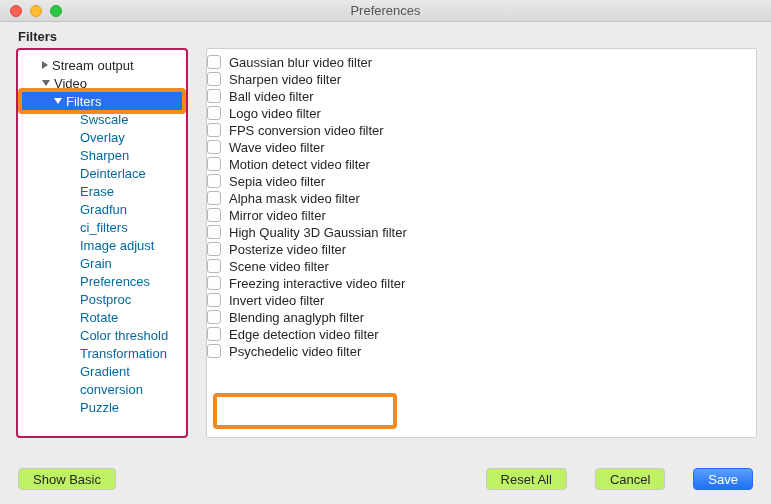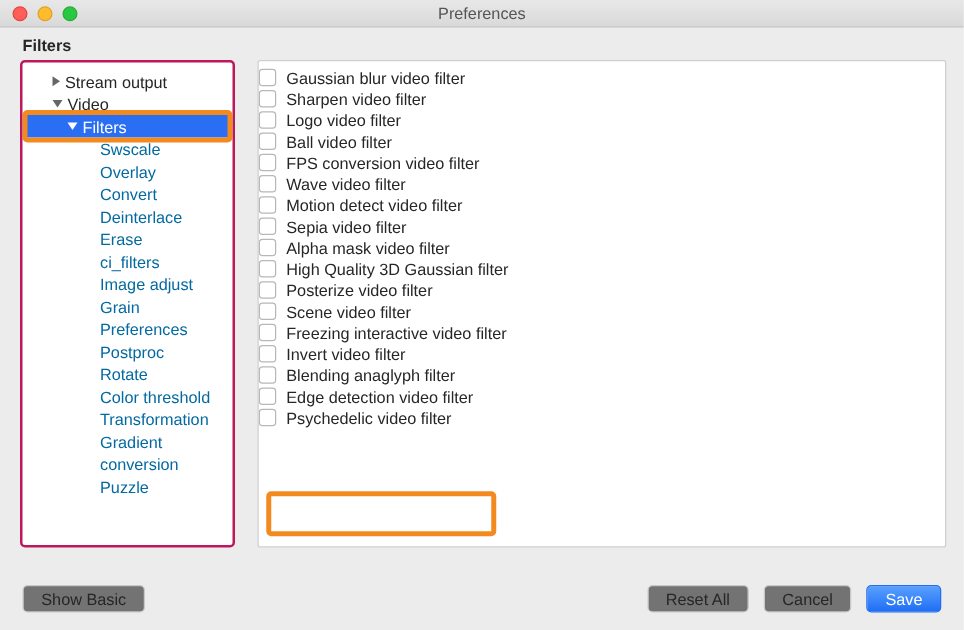--- a/index.html
+++ b/index.html
@@ -133,26 +133,26 @@
   }
   .bottom-bar {
     position: absolute;
     left: 0; right: 0; bottom: 0;
     height: 50px;
     padding: 0 18px 14px 18px;
     display: flex;
     align-items: flex-end;
     justify-content: space-between;
   }
-  .btn-group { display: flex; gap: 12px; }
+  .btn-group { display: flex; gap: 28px; }
   .btn {
     height: 22px;
     padding: 0 14px;
     border: 1px solid #c8c8c8;
-    background: #737373;
+    background: #bef264;
     border-radius: 4px;
     font-size: 13px;
     display: flex;
     align-items: center;
     cursor: default;
   }
   .btn.primary {
     background: linear-gradient(#5aa0ff, #1f6ff4);
     border-color: #1f6ff4;
     color: #fff;
@@ -190,27 +190,30 @@
           <span class="arrow down white"></span>
           <span>Filters</span>
         </li>
         <li class="child">
           <span>Swscale</span>
         </li>
         <li class="child">
           <span>Overlay</span>
         </li>
         <li class="child">
-          <span>Convert</span>
+          <span>Sharpen</span>
         </li>
         <li class="child">
           <span>Deinterlace</span>
         </li>
         <li class="child">
           <span>Erase</span>
+        </li>
+        <li class="child">
+          <span>Gradfun</span>
         </li>
         <li class="child">
           <span>ci_filters</span>
         </li>
         <li class="child">
           <span>Image adjust</span>
         </li>
         <li class="child">
           <span>Grain</span>
         </li>
@@ -244,45 +247,49 @@
       <div class="opt">
         <span class="cb"></span>
         <span>Gaussian blur video filter</span>
       </div>
       <div class="opt">
         <span class="cb"></span>
         <span>Sharpen video filter</span>
       </div>
       <div class="opt">
         <span class="cb"></span>
+        <span>Ball video filter</span>
+      </div>
+      <div class="opt">
+        <span class="cb"></span>
         <span>Logo video filter</span>
       </div>
       <div class="opt">
         <span class="cb"></span>
-        <span>Ball video filter</span>
-      </div>
-      <div class="opt">
-        <span class="cb"></span>
         <span>FPS conversion video filter</span>
       </div>
       <div class="opt">
         <span class="cb"></span>
         <span>Wave video filter</span>
       </div>
       <div class="opt">
         <span class="cb"></span>
         <span>Motion detect video filter</span>
       </div>
       <div class="opt">
         <span class="cb"></span>
         <span>Sepia video filter</span>
       </div>
       <div class="opt">
         <span class="cb"></span>
         <span>Alpha mask video filter</span>
+      </div>
+      <div class="opt">
+        <span class="cb"></span>
+        <span>Mirror video filter</span>
       </div>
       <div class="opt">
         <span class="cb"></span>
         <span>High Quality 3D Gaussian filter</span>
       </div>
       <div class="opt">
         <span class="cb"></span>
         <span>Posterize video filter</span>
       </div>
       <div class="opt">

